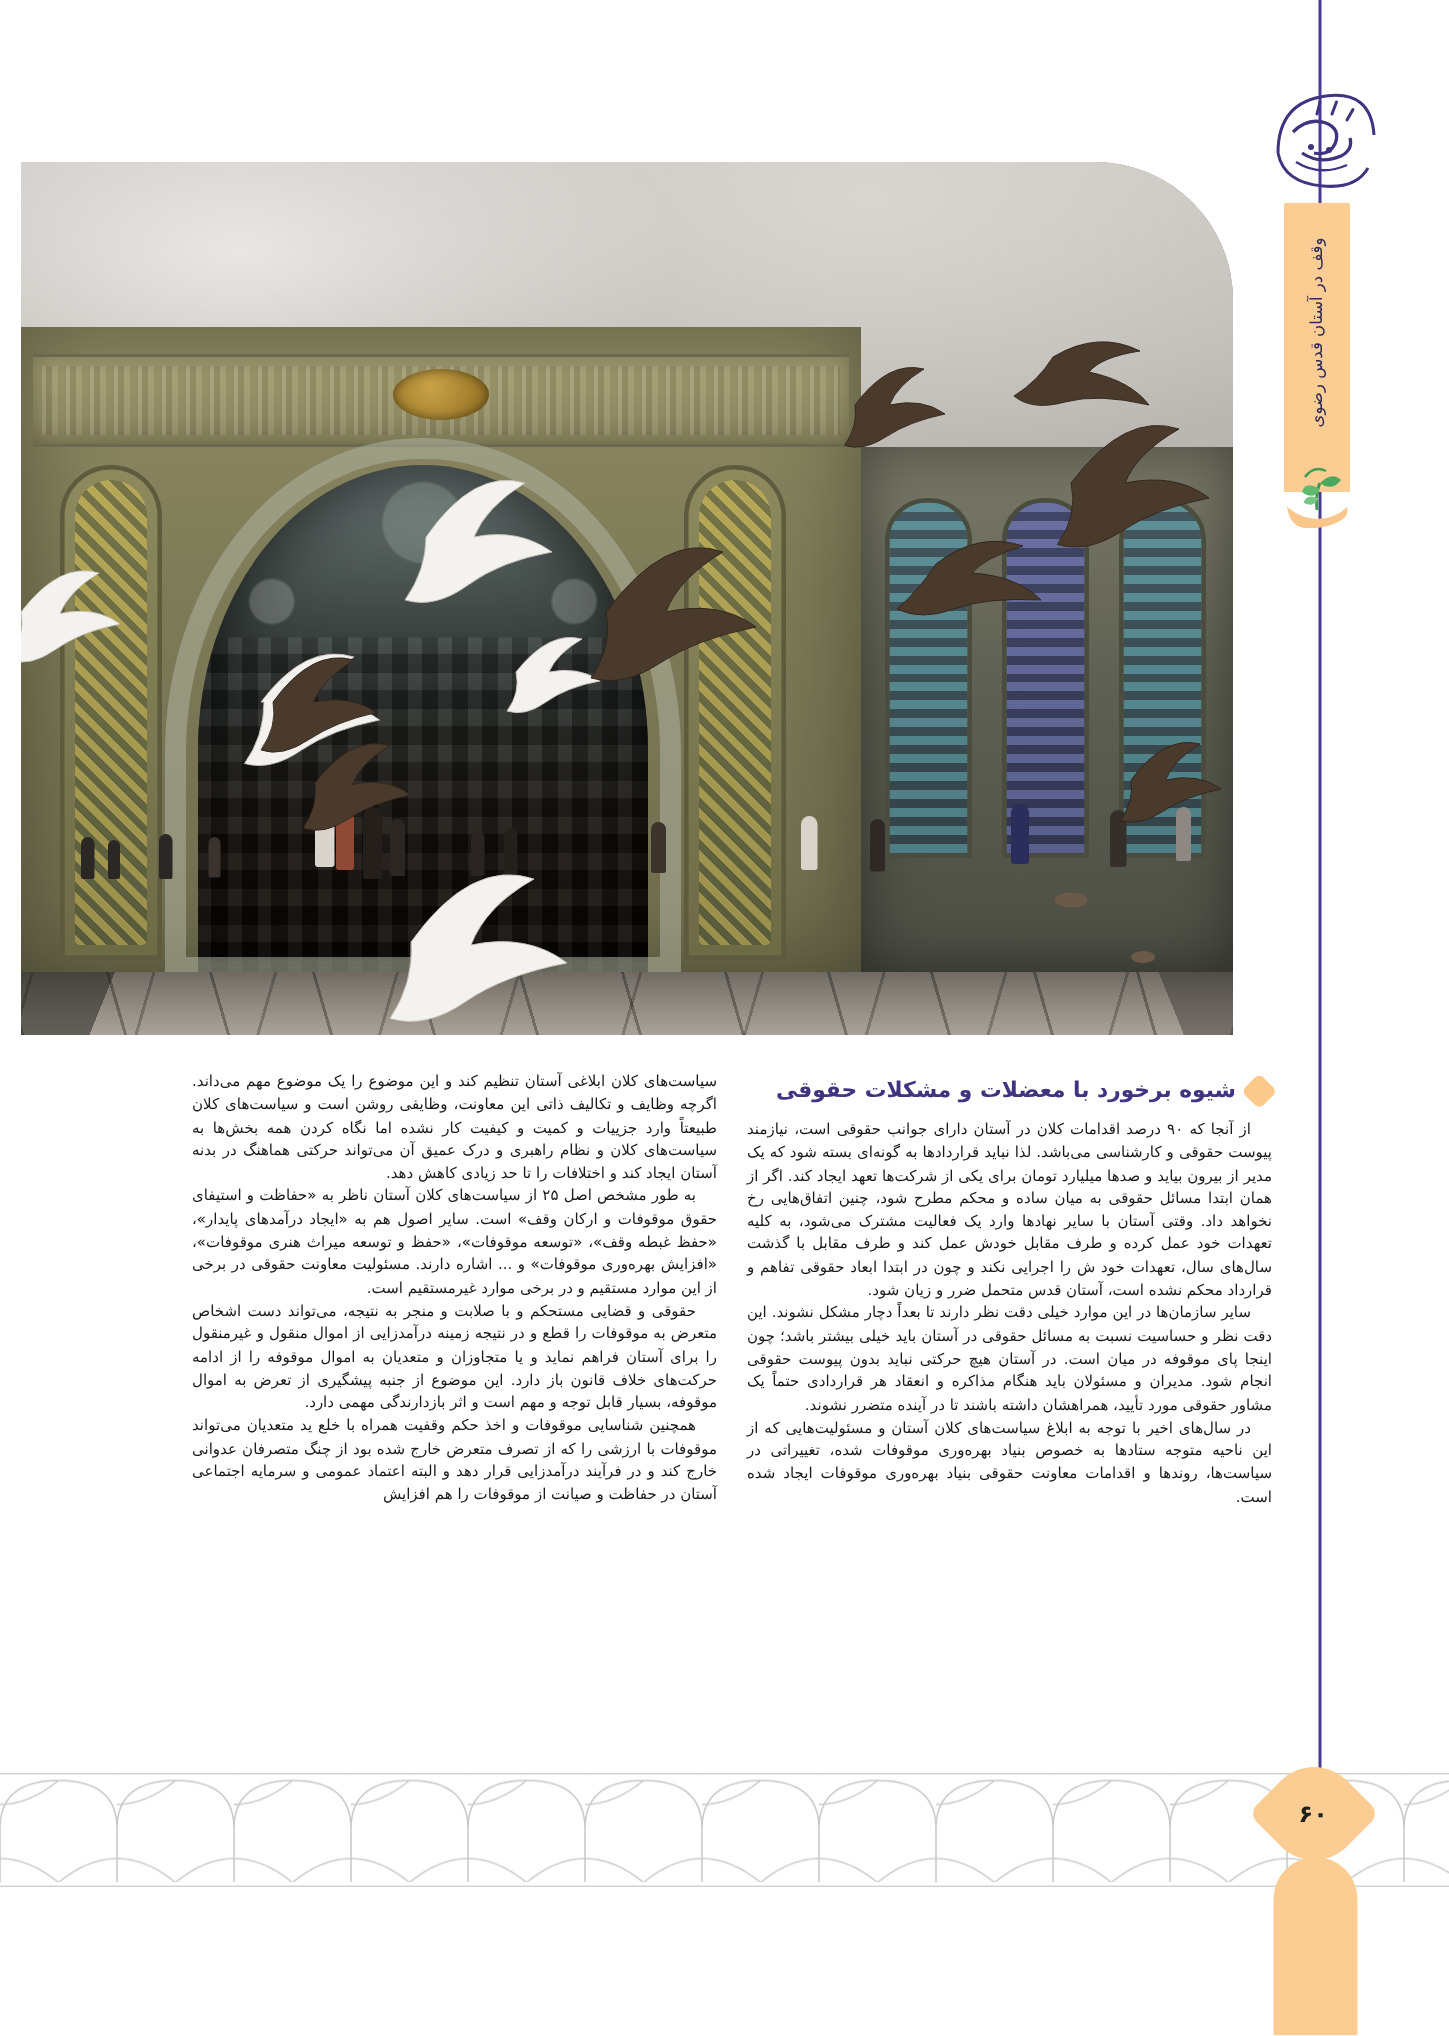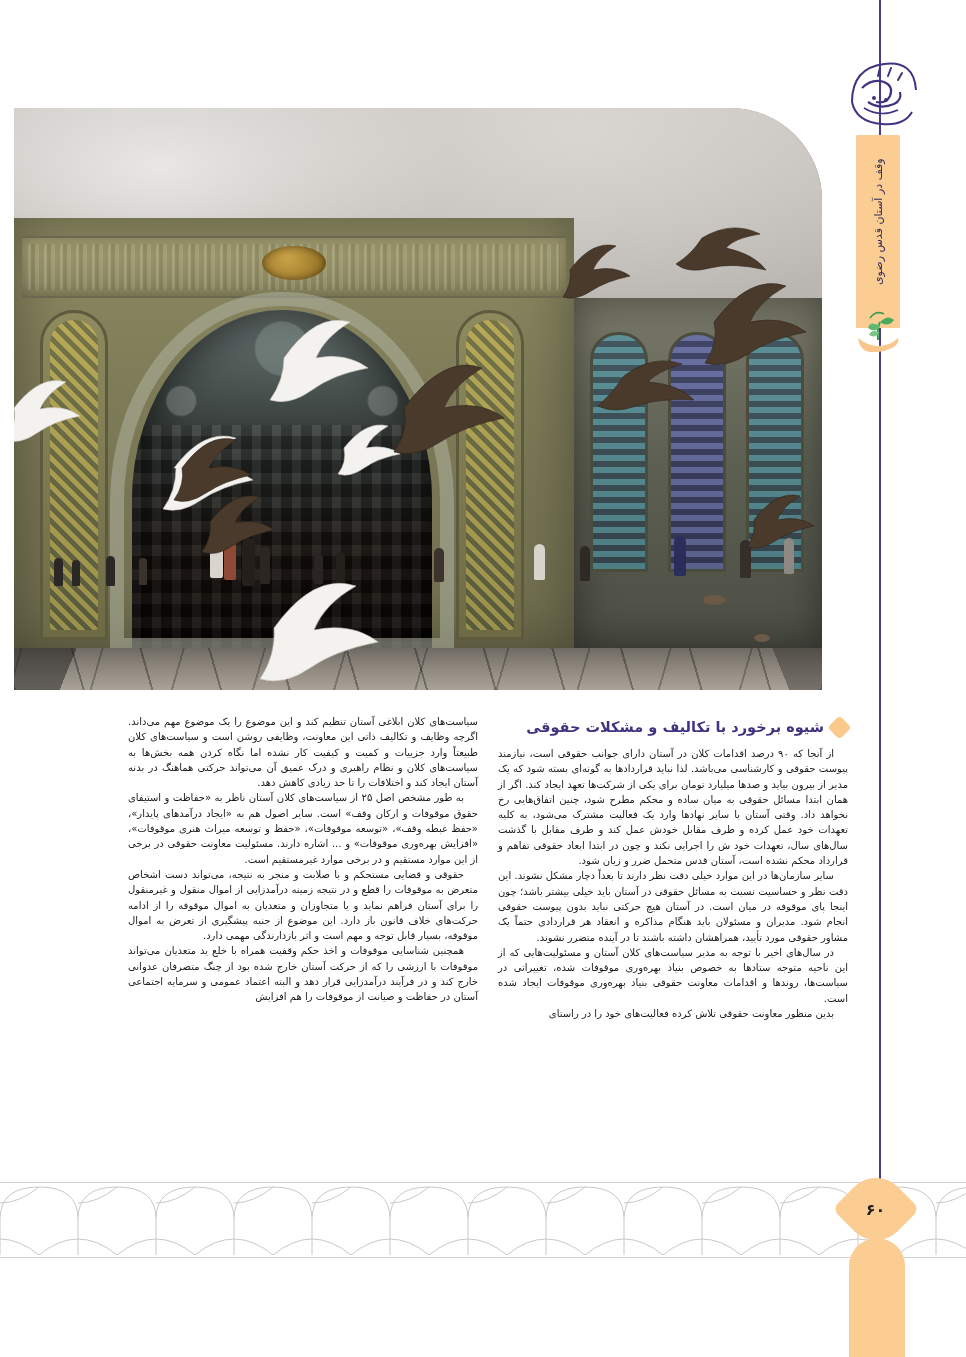--- a/index.html
+++ b/index.html
@@ -329,33 +329,32 @@
       <path d="M25 24 q-8 -3 -10 3 q7 4 10 -3z" fill="#77c686"></path>
       <path d="M16 10 q6 -8 14 -4" stroke="#3f9c52" stroke-width="1.6" fill="none"></path>
     </svg>
   </div>
 
   <div class="article">
 
     <div class="col">
       <div class="sec-head">
         <span class="sec-diamond"></span>
-        <span class="sec-title">شیوه برخورد با تکالیف و مشکلات حقوقی</span>
+        <span class="sec-title">شیوه برخورد با معضلات و مشکلات حقوقی</span>
       </div>
       <p>از آنجا که ۹۰ درصد اقدامات کلان در آستان دارای جوانب حقوقی است، نیازمند پیوست حقوقی و کارشناسی می‌باشد. لذا نباید قراردادها به گونه‌ای بسته شود که یک مدیر از بیرون بیاید و صدها میلیارد تومان برای یکی از شرکت‌ها تعهد ایجاد کند. اگر از همان ابتدا مسائل حقوقی به میان ساده و محکم مطرح شود، چنین اتفاق‌هایی رخ نخواهد داد. وقتی آستان با سایر نهادها وارد یک فعالیت مشترک می‌شود، به کلیه تعهدات خود عمل کرده و طرف مقابل خودش عمل کند و طرف مقابل با گذشت سال‌های سال، تعهدات خود ش را اجرایی نکند و چون در ابتدا ابعاد حقوقی تفاهم و قرارداد محکم نشده است، آستان قدس متحمل ضرر و زیان شود.</p>
       <p>سایر سازمان‌ها در این موارد خیلی دقت نظر دارند تا بعداً دچار مشکل نشوند. این دقت نظر و حساسیت نسبت به مسائل حقوقی در آستان باید خیلی بیشتر باشد؛ چون اینجا پای موقوفه در میان است. در آستان هیچ حرکتی نباید بدون پیوست حقوقی انجام شود. مدیران و مسئولان باید هنگام مذاکره و انعقاد هر قراردادی حتماً یک مشاور حقوقی مورد تأیید، همراهشان داشته باشند تا در آینده متضرر نشوند.</p>
-      <p>در سال‌های اخیر با توجه به مدیر سیاست‌های کلان آستان و مسئولیت‌هایی که از این ناحیه متوجه ستادها به خصوص بنیاد بهره‌وری موقوفات شده، تغییراتی در سیاست‌ها، روندها و اقدامات معاونت حقوقی بنیاد بهره‌وری موقوفات ایجاد شده است.</p>
-      <p>بدین منظور معاونت حقوقی تلاش کرده فعالیت‌های خود را در راستای</p>
+      <p>در سال‌های اخیر با توجه به ابلاغ سیاست‌های کلان آستان و مسئولیت‌هایی که از این ناحیه متوجه ستادها به خصوص بنیاد بهره‌وری موقوفات شده، تغییراتی در سیاست‌ها، روندها و اقدامات معاونت حقوقی بنیاد بهره‌وری موقوفات ایجاد شده است.</p>
     </div>
 
     <div class="col">
       <p class="noind">سیاست‌های کلان ابلاغی آستان تنظیم کند و این موضوع را یک موضوع مهم می‌داند. اگرچه وظایف و تکالیف ذاتی این معاونت، وظایفی روشن است و سیاست‌های کلان طبیعتاً وارد جزییات و کمیت و کیفیت کار نشده اما نگاه کردن همه بخش‌ها به سیاست‌های کلان و نظام راهبری و درک عمیق آن می‌تواند حرکتی هماهنگ در بدنه آستان ایجاد کند و اختلافات را تا حد زیادی کاهش دهد.</p>
       <p>به طور مشخص اصل ۲۵ از سیاست‌های کلان آستان ناظر به «حفاظت و استیفای حقوق موقوفات و ارکان وقف» است. سایر اصول هم به «ایجاد درآمدهای پایدار»، «حفظ غبطه وقف»، «توسعه موقوفات»، «حفظ و توسعه میراث هنری موقوفات»، «افزایش بهره‌وری موقوفات» و ... اشاره دارند. مسئولیت معاونت حقوقی در برخی از این موارد مستقیم و در برخی موارد غیرمستقیم است.</p>
       <p>حقوقی و قضایی مستحکم و با صلابت و منجر به نتیجه، می‌تواند دست اشخاص متعرض به موقوفات را قطع و در نتیجه زمینه درآمدزایی از اموال منقول و غیرمنقول را برای آستان فراهم نماید و یا متجاوزان و متعدیان به اموال موقوفه را از ادامه حرکت‌های خلاف قانون باز دارد. این موضوع از جنبه پیشگیری از تعرض به اموال موقوفه، بسیار قابل توجه و مهم است و اثر بازدارندگی مهمی دارد.</p>
-      <p>همچنین شناسایی موقوفات و اخذ حکم وقفیت همراه با خلع ید متعدیان می‌تواند موقوفات با ارزشی را که از حرکت آستان خارج شده بود از چنگ متصرفان عدوانی خارج کند و در فرآیند درآمدزایی قرار دهد و البته اعتماد عمومی و سرمایه اجتماعی آستان در حفاظت و صیانت از موقوفات را هم افزایش</p>
+      <p>همچنین شناسایی موقوفات و اخذ حکم وقفیت همراه با خلع ید متعدیان می‌تواند موقوفات با ارزشی را که از تصرف متعرض خارج شده بود از چنگ متصرفان عدوانی خارج کند و در فرآیند درآمدزایی قرار دهد و البته اعتماد عمومی و سرمایه اجتماعی آستان در حفاظت و صیانت از موقوفات را هم افزایش</p>
     </div>
   </div>
 
   <div class="footer-pattern">
     <svg width="966" height="72" viewBox="0 0 966 72" preserveAspectRatio="none">
       <defs>
         <pattern id="arches" x="0" y="0" width="78" height="72" patternUnits="userSpaceOnUse">
           <path d="M0 72 L0 36 Q0 4 39 4 Q78 4 78 36 L78 72" fill="none" stroke="#c8c8c8" stroke-width="1"></path>
           <path d="M-39 72 Q0 40 39 72" fill="none" stroke="#c8c8c8" stroke-width="1"></path>
           <path d="M39 72 Q78 40 117 72" fill="none" stroke="#c8c8c8" stroke-width="1"></path>

